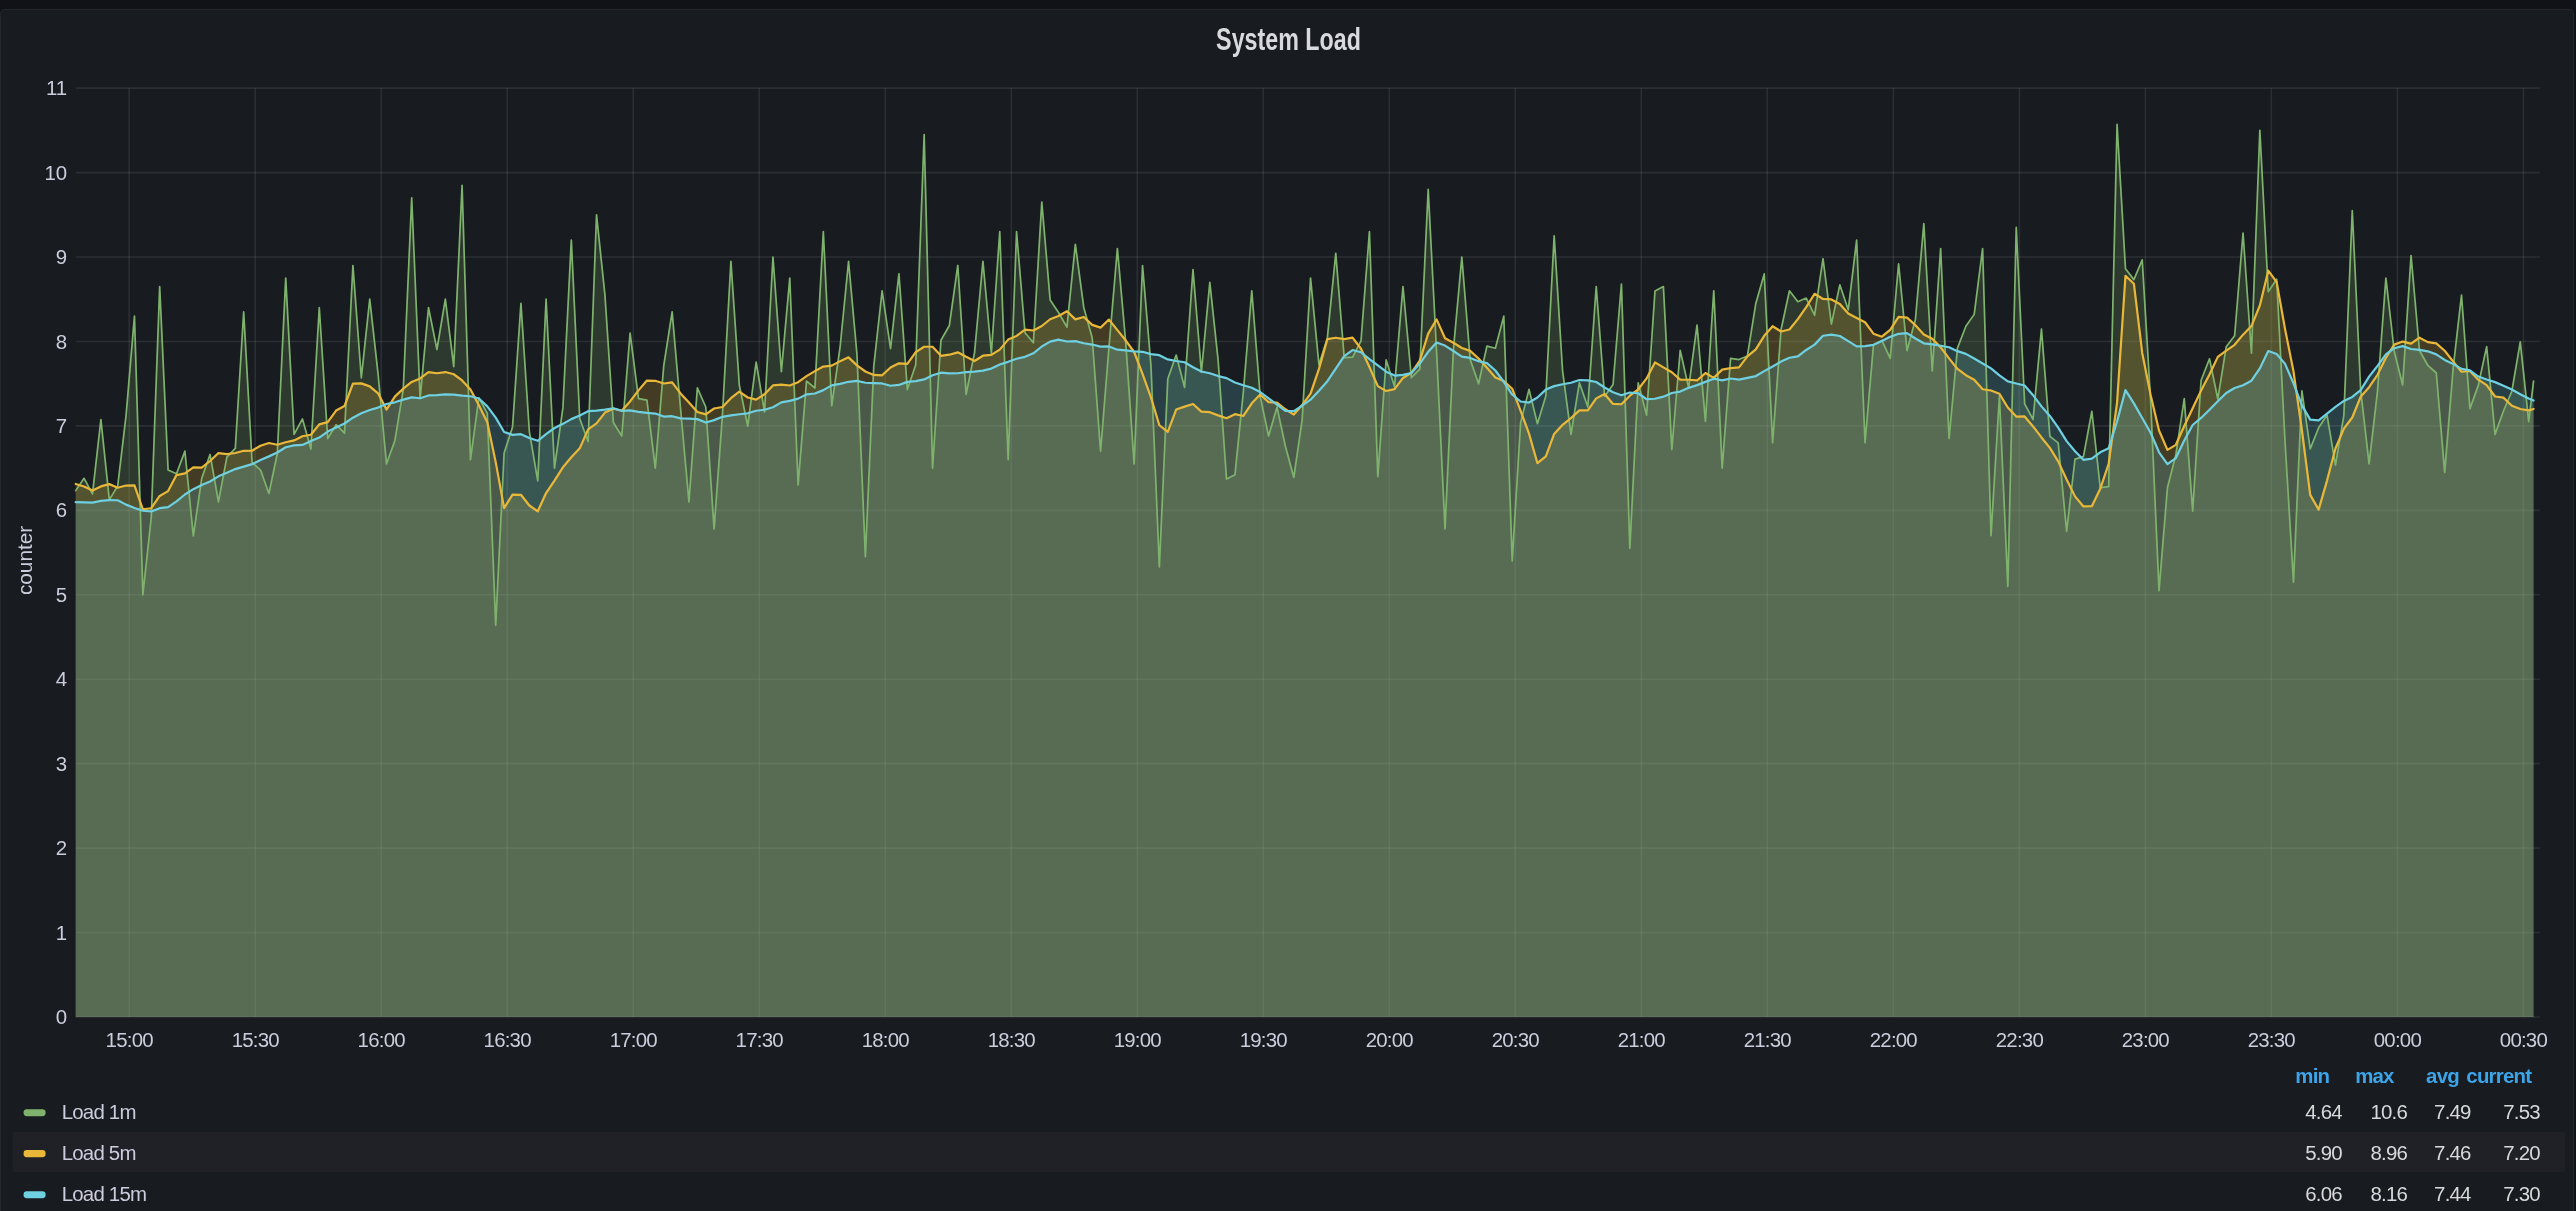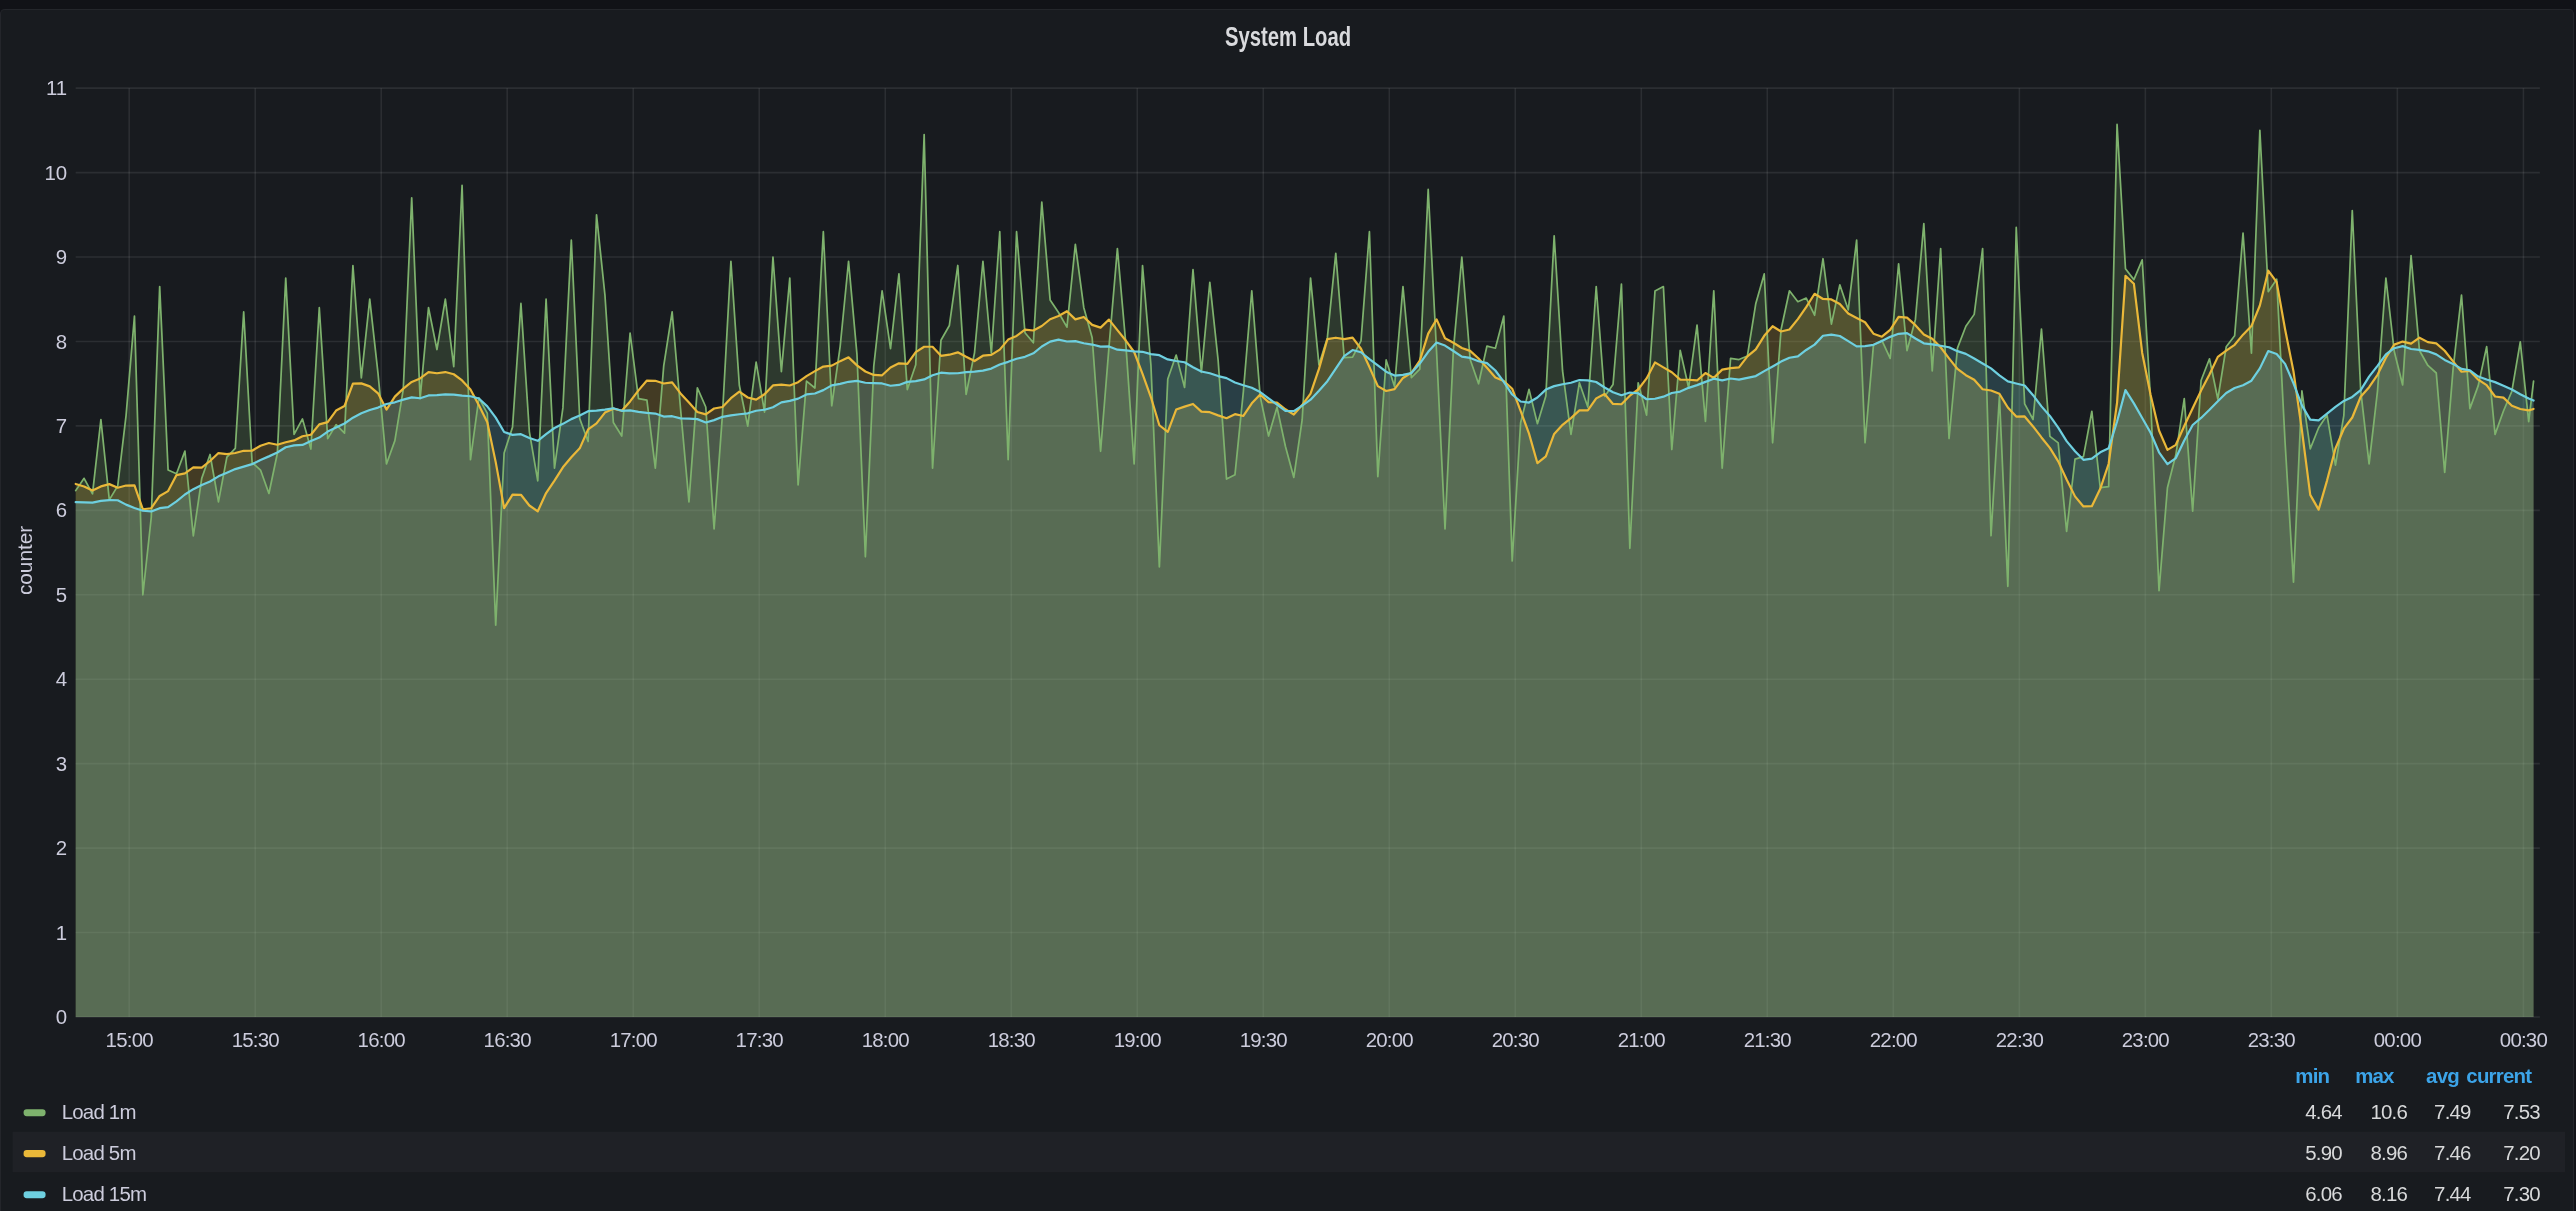--- a/index.html
+++ b/index.html
@@ -1,18 +1,18 @@
 <!DOCTYPE html>
 <html style="font-size:12.6px"><head><meta charset="utf-8">
 <style>
 html,body{margin:0;padding:0;background:#111217;width:2576px;height:1212px;overflow:hidden}
 #panel{position:absolute;left:0;top:9.4px;width:2574px;height:1202px;background:#181B1F;
 border:1.6px solid #24262B;border-bottom:none;border-radius:4.7px 4.7px 0 0;box-sizing:border-box}
 #title{position:absolute;left:0;top:22px;width:2576px;text-align:center;
-font-family:"Liberation Sans",sans-serif;font-weight:bold;font-size:27px;color:#D9DADD}
+font-family:"Liberation Sans",sans-serif;font-weight:bold;font-size:31px;color:#D9DADD}
 #title span{display:inline-block;transform:scaleX(0.75)}
 svg{position:absolute;left:0;top:0}
 .ax{font-family:"Liberation Sans",sans-serif;font-size:26px;fill:#CCCCDC}
 .lg{font-family:"Liberation Sans",sans-serif;font-size:26px;fill:#CCCCDC}
 </style></head>
 <body>
 <div id="panel"></div>
 <div id="title"><span>System Load</span></div>
 <svg width="2576" height="1212" viewBox="0 0 3278 1542">
 <g stroke="rgba(255,255,255,0.085)" stroke-width="2">

